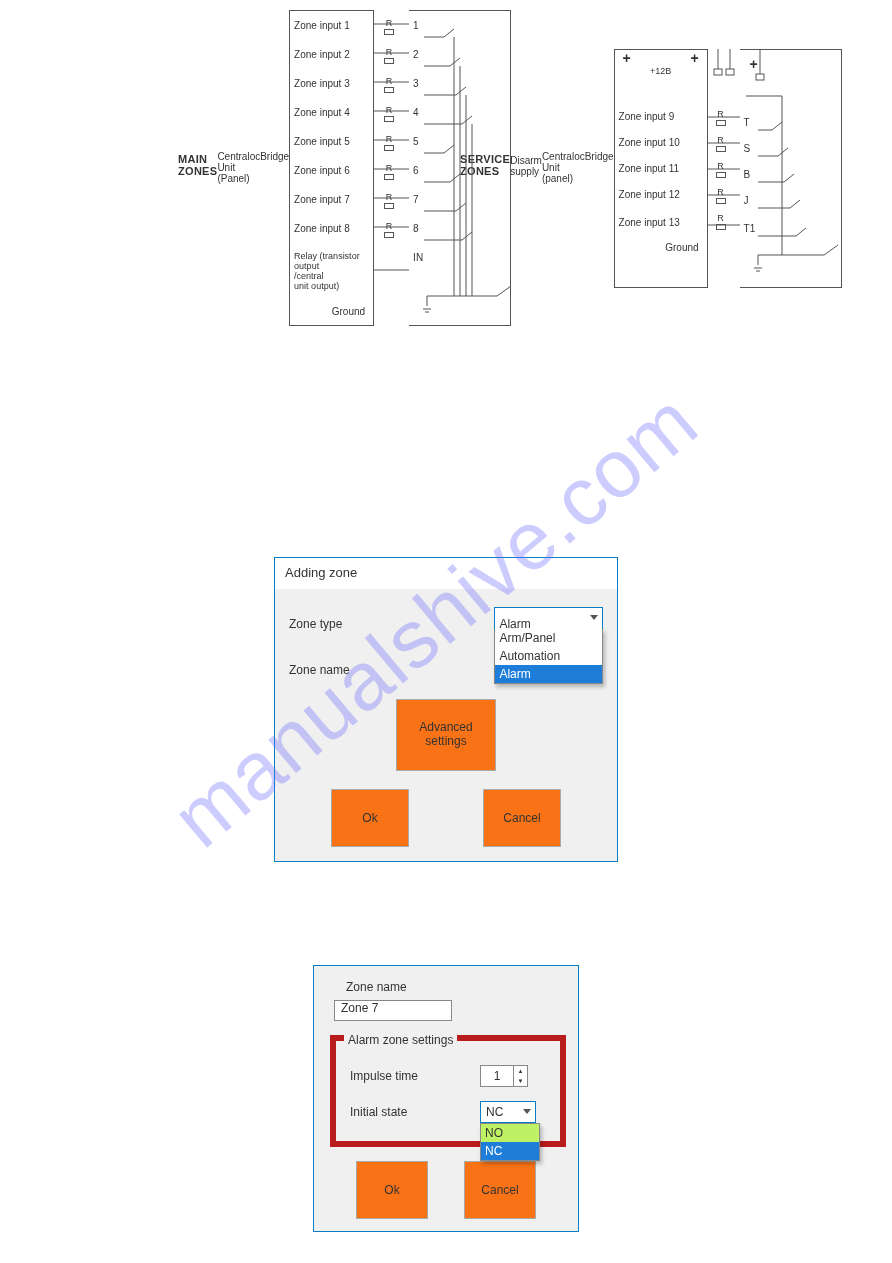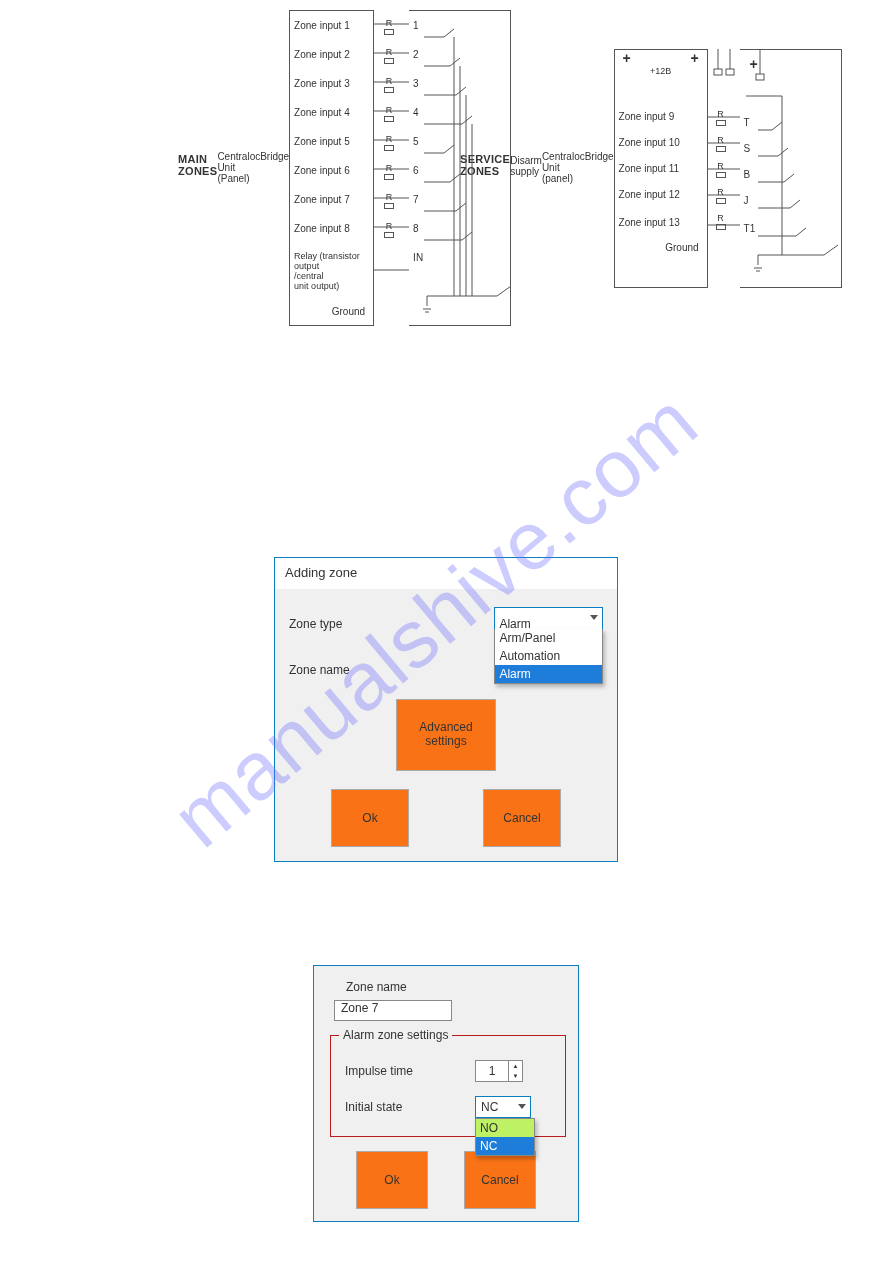--- a/index.html
+++ b/index.html
@@ -134,21 +134,21 @@
   }
   .d2-body { background:#f0f0f0; padding: 12px; }
   .fld-label { font-size:12px; margin: 2px 0 6px 20px; }
   .textbox {
     border:1px solid #888; background:#fff;
     height:21px; padding:0 6px; font-size:12px;
     width:118px; margin-left:8px;
     display:flex; 
   }
   .group {
-    border:1px solid #b91c1c;
+    border:6px solid #b91c1c;
     margin: 14px 0 14px 4px;
     padding: 10px 10px 18px 10px;
     position:relative;
   }
   .group-title { position:absolute; top:-8px; left:8px; background:#f0f0f0; padding:0 4px; font-size:12px; }
   .grow { display:flex; align-items:center; margin-top:14px; }
   .grow label { width:130px; font-size:12px; margin-left:4px; }
   .spinner {
     display:flex; border:1px solid #888; height:22px; background:#fff; width:48px;
   }

